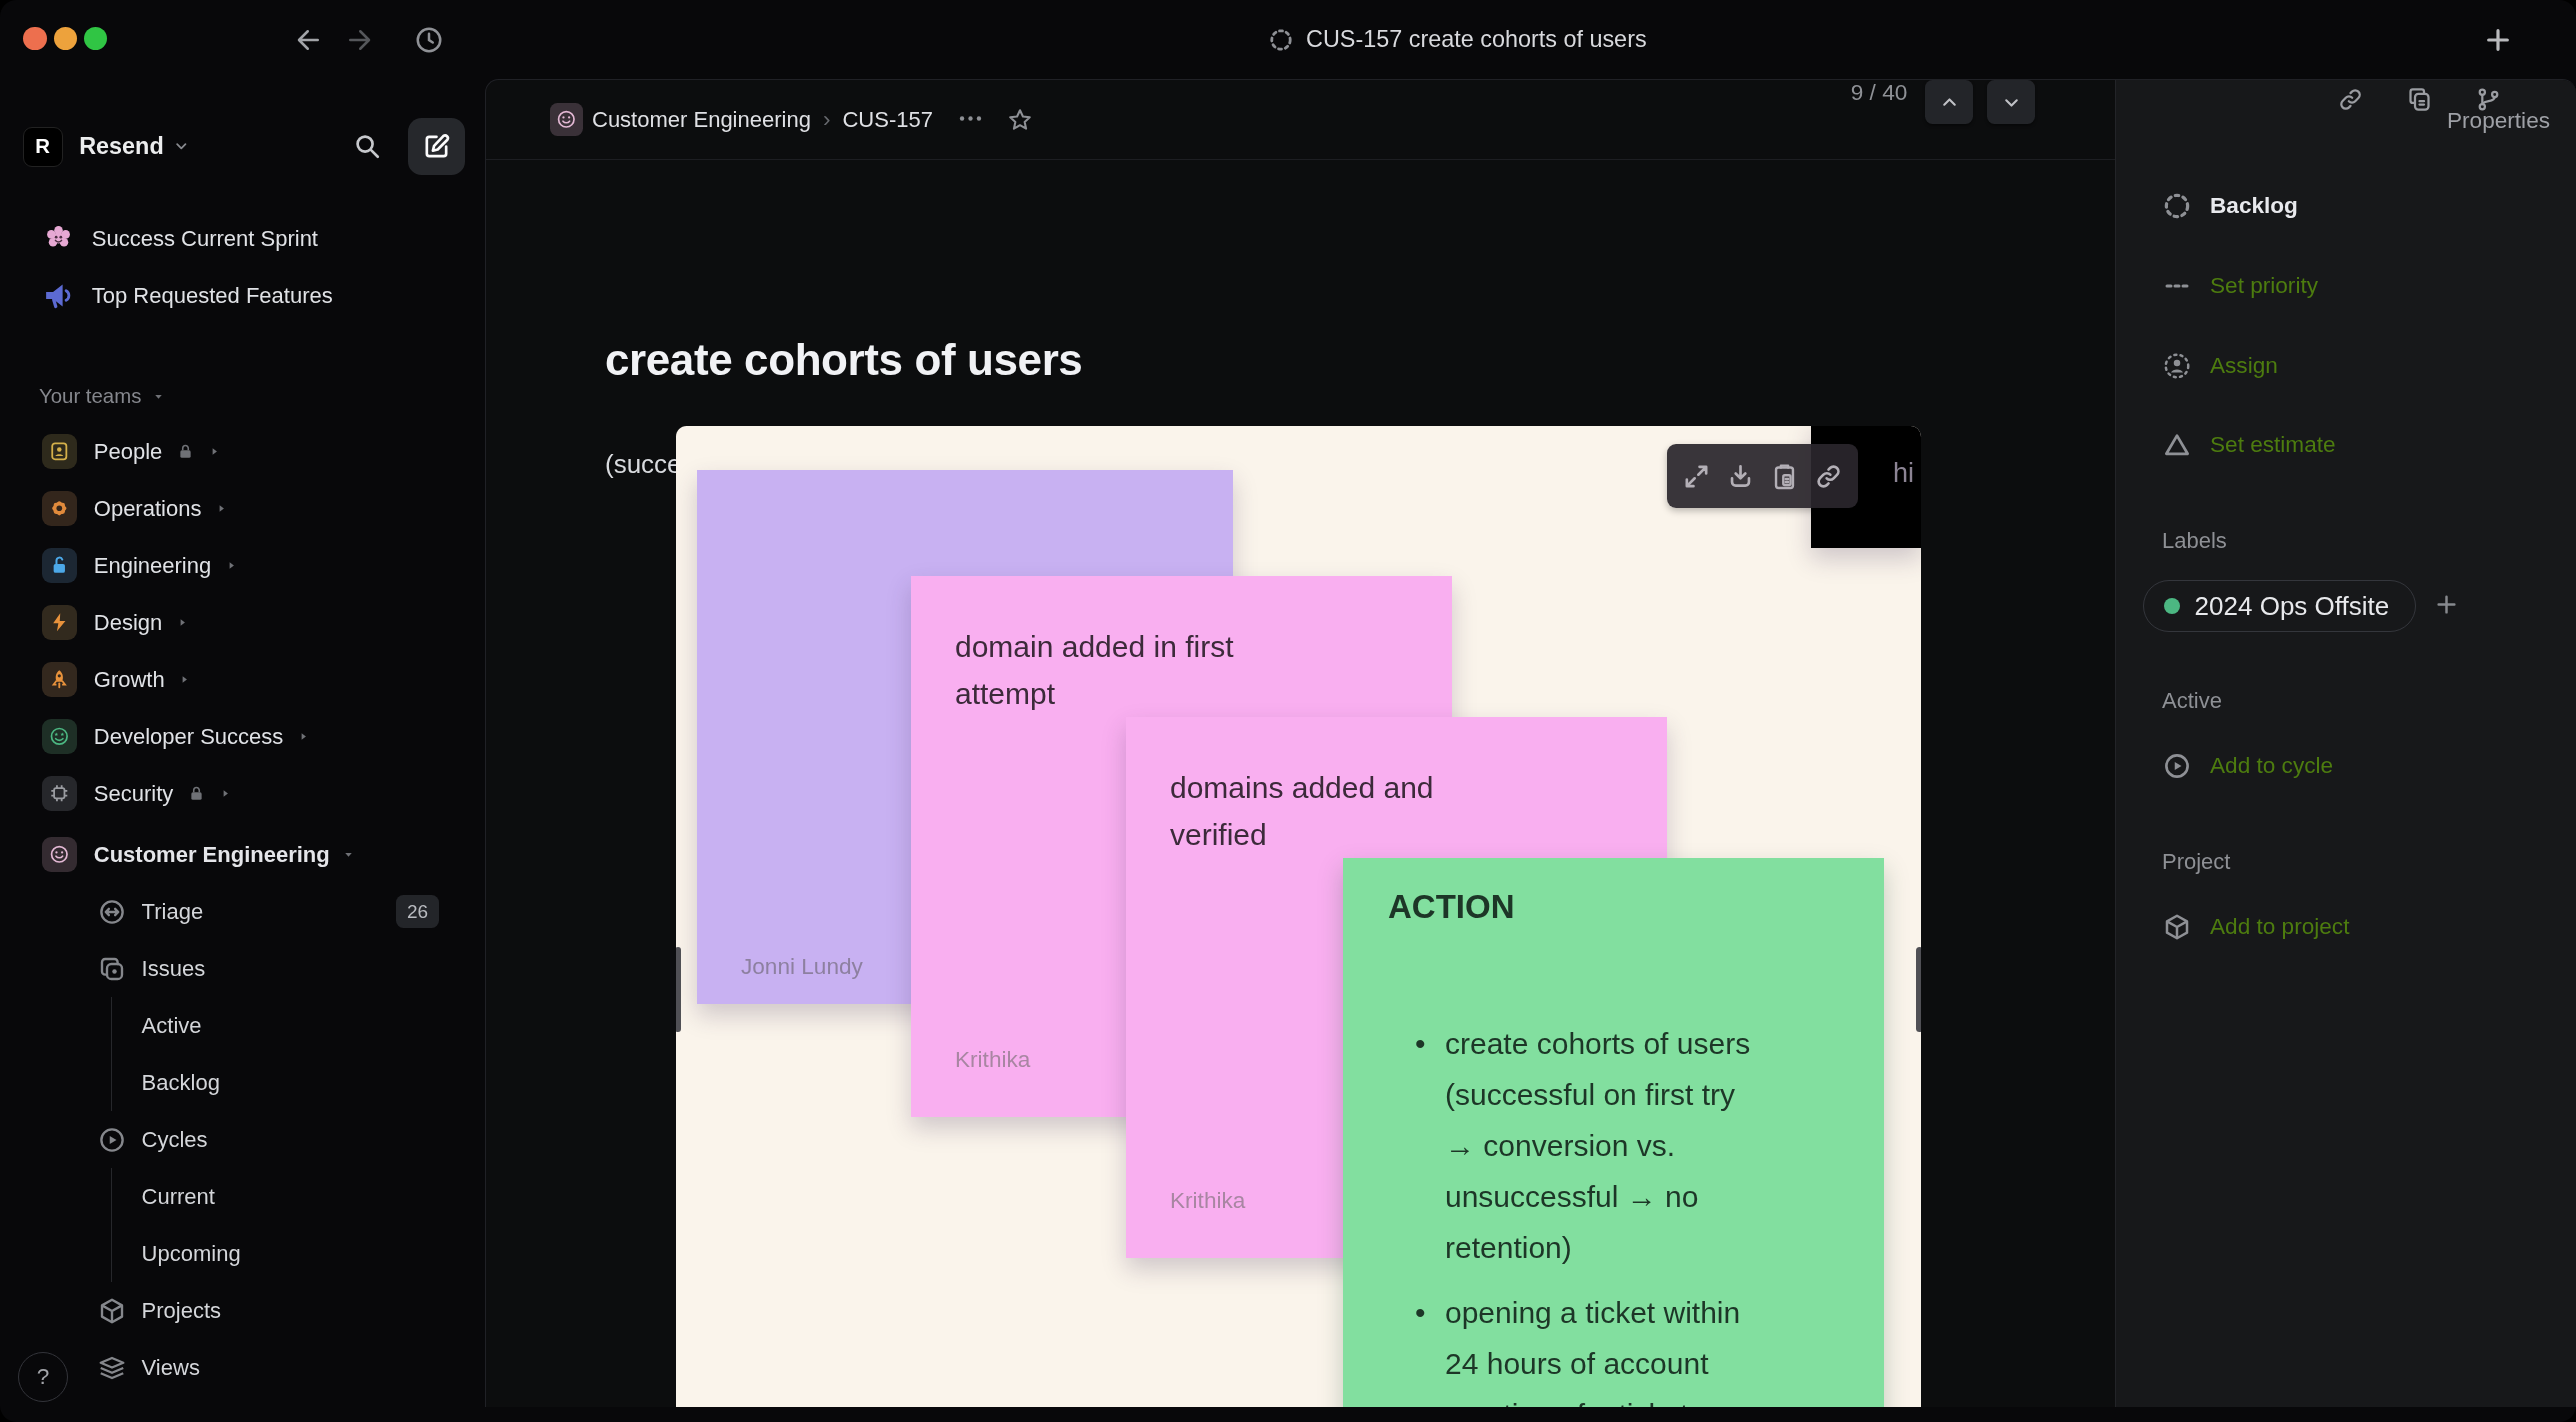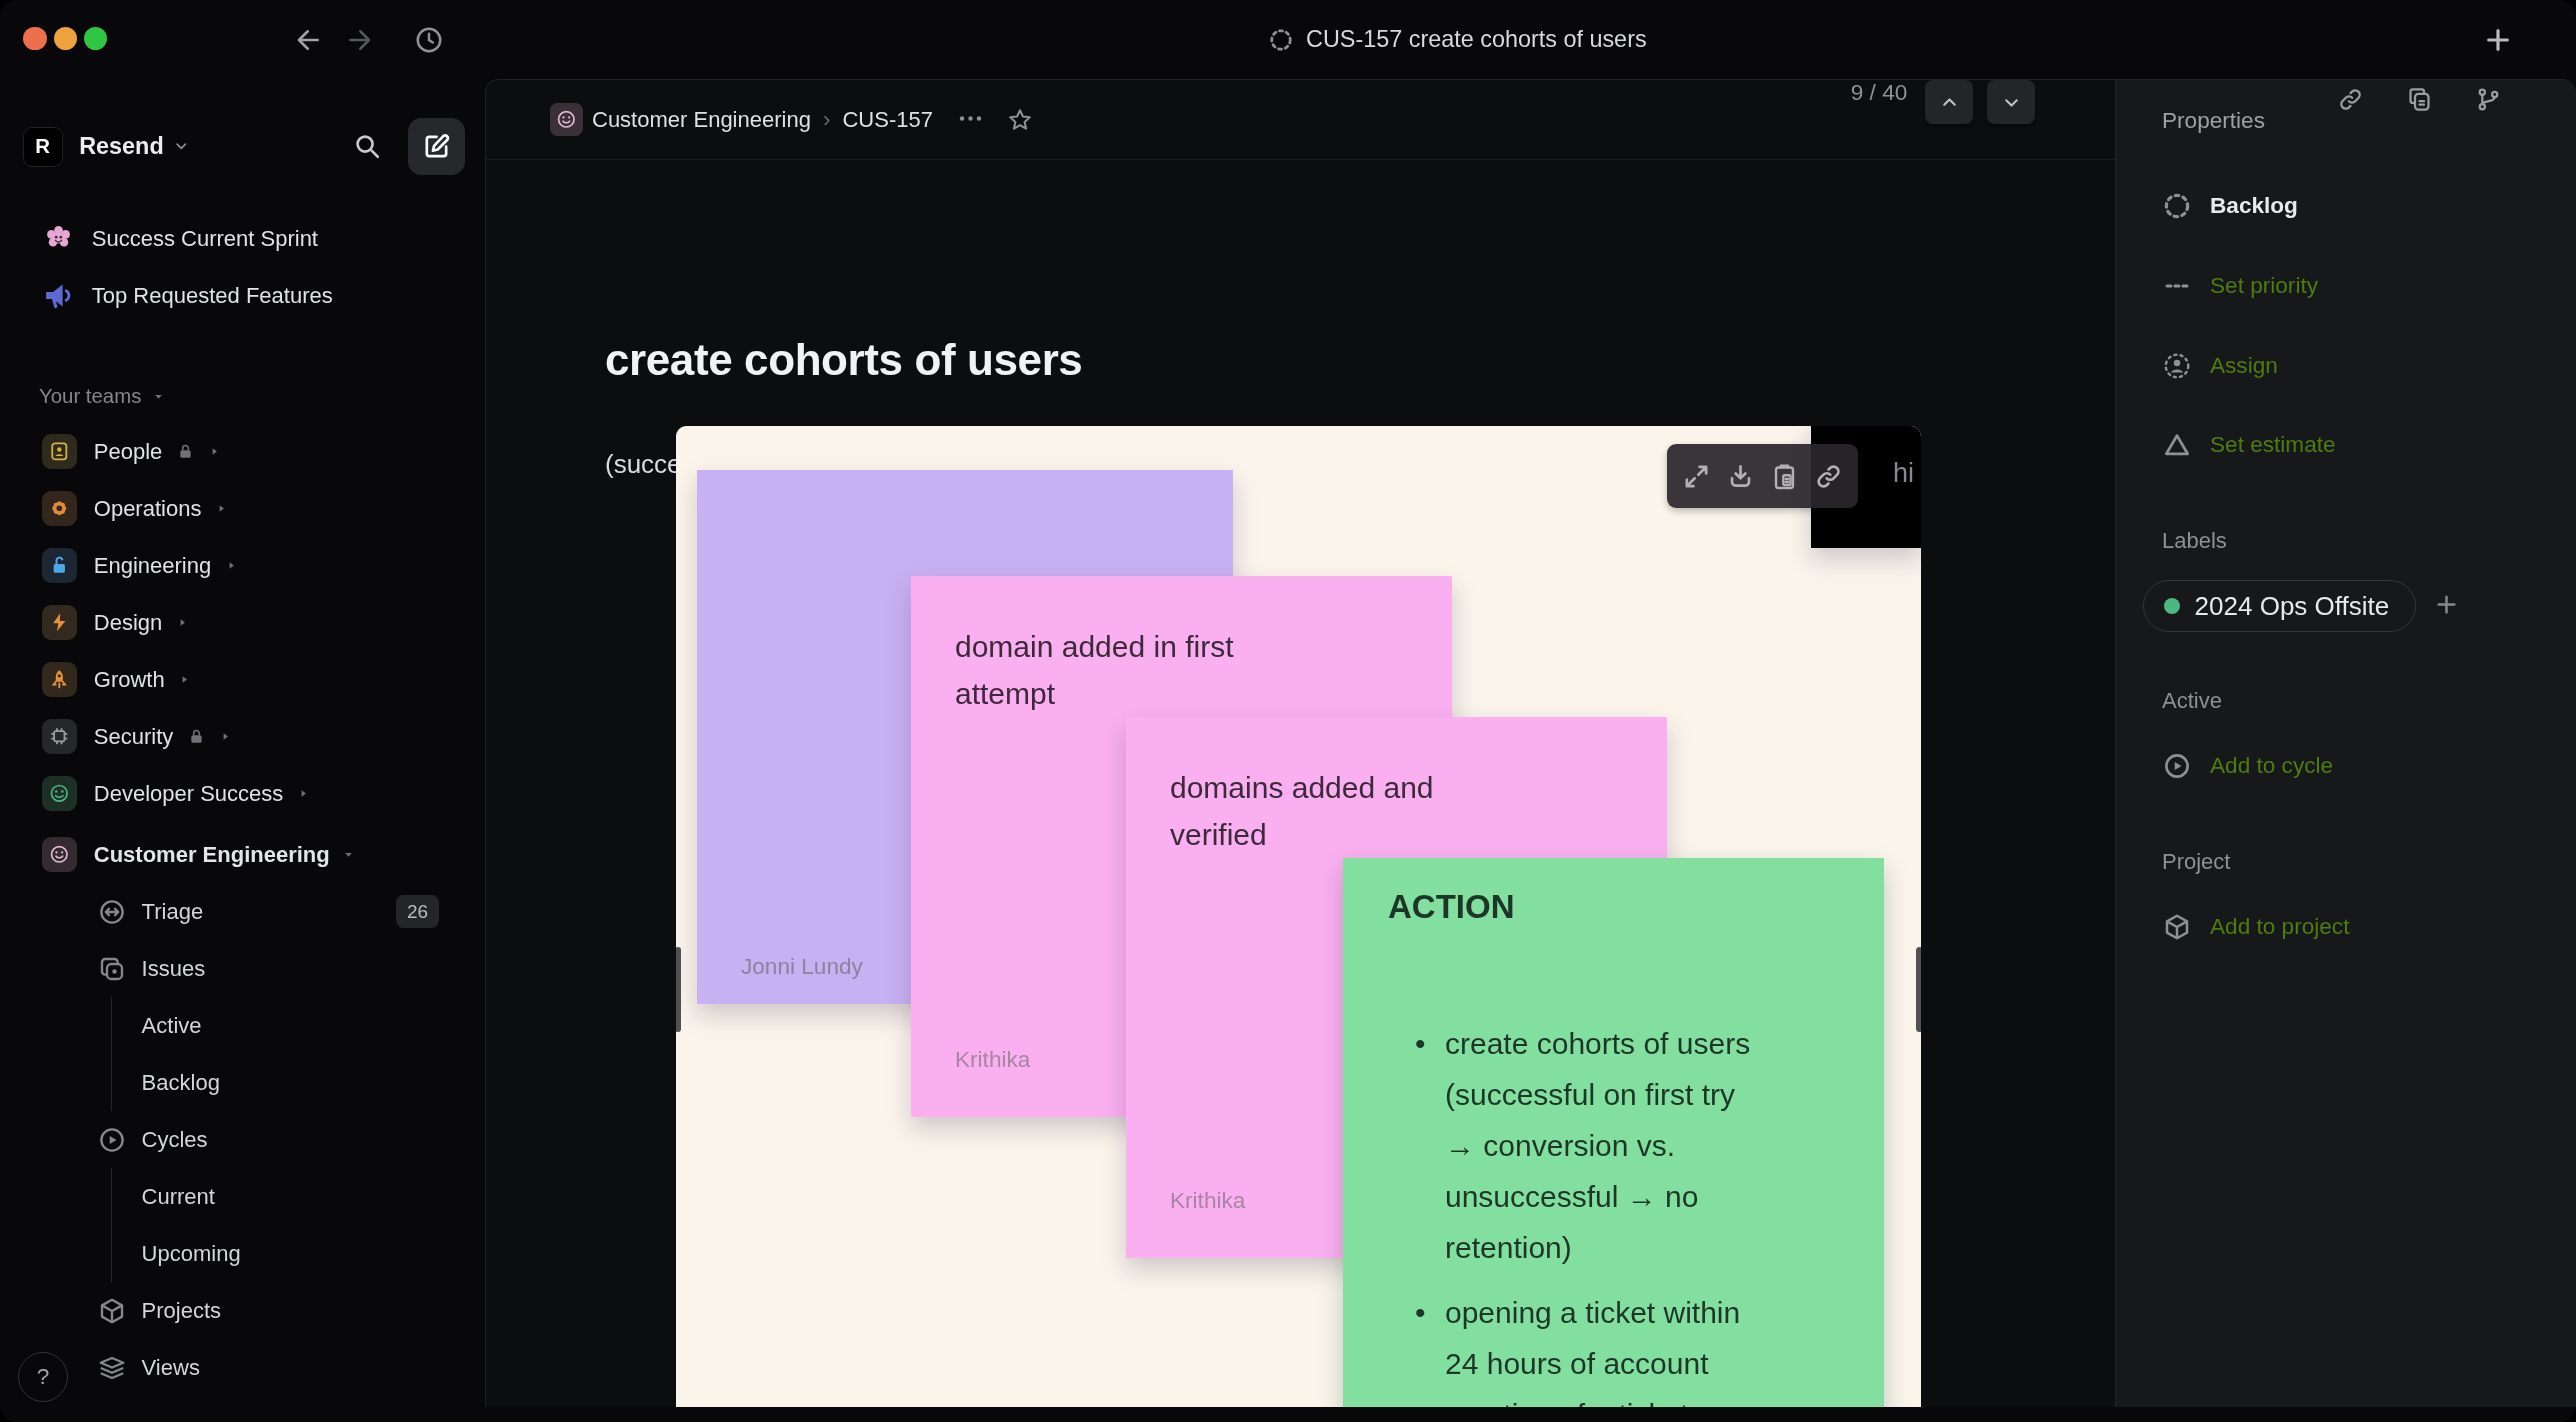--- a/index.html
+++ b/index.html
@@ -96,21 +96,21 @@
   .note-corner{left:1135px;top:-6px;width:110px;height:128px;background:#000000;}
   .note-corner .frag{position:absolute;left:82px;top:38px;font-size:27px;color:#8c8494;}
   .board-toolbar{position:absolute;left:991px;top:18px;width:176px;height:64px;border-radius:9px;background:rgba(42,38,44,.93);display:flex;align-items:center;justify-content:space-around;padding:0 7.5px;box-shadow:0 3px 7.5px rgba(0,0,0,.25);}
   .board-toolbar svg{width:29px;height:29px;color:#b3afb6;}
   .drag-handle{position:absolute;width:6.8px;height:85px;border-radius:3.8px;background:#505055;top:521px;}
   .drag-handle.left{left:-1.5px;}
   .drag-handle.right{right:-1.5px;}
 
   
   .props{position:absolute;left:1629px;top:0;right:0;height:100%;background:#17181a;border-left:1.5px solid #232428;}
-  .props-header{position:absolute;left:46px;top:21px;right:16px;height:39px;display:flex;align-items:center;}
+  .props-header{position:absolute;left:46px;top:21px;right:26px;height:39px;display:flex;align-items:center;justify-content:flex-end;}
   .props-header .ptitle{font-size:22.6px;color:#9ea0a6;font-weight:500;}
   .props-hicons{position:absolute;left:221px;top:6px;display:flex;gap:42px;color:#9b9da2;}
   .props-hicons svg{width:27px;height:27px;}
   .prow{position:absolute;left:46px;display:flex;align-items:center;height:57px;}
   .prow .pico{width:30px;height:30px;margin-right:18px;color:#8e9095;flex:0 0 auto;}
   .prow .plbl{font-size:22.6px;color:#4d7c0f;font-weight:500;}
   .prow.status .plbl{color:#e8e9ed;font-weight:600;}
   .psection{position:absolute;left:46px;font-size:22px;color:#8e9095;font-weight:500;}
   .pill{position:absolute;left:27px;height:50px;border:1.5px solid #34363c;border-radius:26px;display:flex;align-items:center;padding:0 26px 0 19.6px;}
   .pill .dot{width:16px;height:16px;border-radius:50%;margin-right:15px;}
@@ -269,46 +269,46 @@
               <path d="M12 16.5v4" stroke="currentColor" stroke-width="2" stroke-linecap="round"></path>
             </svg>
           </span>
     <span class="lbl">Growth</span>
 
     <span class="chevico"><svg viewBox="0 0 24 24" fill="currentColor">
               <polygon points="8.5,6 16.5,12 8.5,18"></polygon>
             </svg></span>
         </div>
         <div class="srow">
-          <span class="team-ico" style="background:#26272b;color:#9a9ca1">
-            <svg viewBox="0 0 24 24" fill="none" stroke="currentColor" stroke-width="1.9">
-              <rect x="6.5" y="6.5" width="11" height="11" rx="2"></rect>
-              <path d="M9.5 6.5v-3M14.5 6.5v-3M9.5 20.5v-3M14.5 20.5v-3M6.5 9.5h-3M6.5 14.5h-3M20.5 9.5h-3M20.5 14.5h-3"></path>
-            </svg>
-          </span>
-    <span class="lbl">Security</span>
-    <span class="lockico"><svg viewBox="0 0 24 24" fill="currentColor">
-              <rect x="5.5" y="10.5" width="13" height="9.5" rx="2"></rect>
-              <path d="M8.5 10.5V8a3.5 3.5 0 0 1 7 0v2.5" fill="none" stroke="currentColor" stroke-width="2"></path>
-            </svg></span>
-    <span class="chevico"><svg viewBox="0 0 24 24" fill="currentColor">
-              <polygon points="8.5,6 16.5,12 8.5,18"></polygon>
-            </svg></span>
-        </div>
-        <div class="srow">
           <span class="team-ico" style="background:#1e2f26;color:#4cb782">
             <svg viewBox="0 0 24 24" fill="none" stroke="currentColor" stroke-width="1.8">
               <circle cx="12" cy="12" r="8.3"></circle>
               <path d="M8.2 14.6c2 2.2 5.6 2.2 7.6 0" stroke-linecap="round"></path>
               <path d="M8.8 8l.6 1.2 1.3.2-.95.9.2 1.3-1.15-.6-1.15.6.2-1.3-.95-.9 1.3-.2Z" fill="currentColor" stroke="none"></path>
               <path d="M15.2 8l.6 1.2 1.3.2-.95.9.2 1.3-1.15-.6-1.15.6.2-1.3-.95-.9 1.3-.2Z" fill="currentColor" stroke="none"></path>
             </svg>
           </span>
     <span class="lbl">Developer Success</span>
 
+    <span class="chevico"><svg viewBox="0 0 24 24" fill="currentColor">
+              <polygon points="8.5,6 16.5,12 8.5,18"></polygon>
+            </svg></span>
+        </div>
+        <div class="srow">
+          <span class="team-ico" style="background:#26272b;color:#9a9ca1">
+            <svg viewBox="0 0 24 24" fill="none" stroke="currentColor" stroke-width="1.9">
+              <rect x="6.5" y="6.5" width="11" height="11" rx="2"></rect>
+              <path d="M9.5 6.5v-3M14.5 6.5v-3M9.5 20.5v-3M14.5 20.5v-3M6.5 9.5h-3M6.5 14.5h-3M20.5 9.5h-3M20.5 14.5h-3"></path>
+            </svg>
+          </span>
+    <span class="lbl">Security</span>
+    <span class="lockico"><svg viewBox="0 0 24 24" fill="currentColor">
+              <rect x="5.5" y="10.5" width="13" height="9.5" rx="2"></rect>
+              <path d="M8.5 10.5V8a3.5 3.5 0 0 1 7 0v2.5" fill="none" stroke="currentColor" stroke-width="2"></path>
+            </svg></span>
     <span class="chevico"><svg viewBox="0 0 24 24" fill="currentColor">
               <polygon points="8.5,6 16.5,12 8.5,18"></polygon>
             </svg></span>
         </div>
       </div>
 
     <div class="ce-list" id="ce-list">
         <div class="srow ce-row" style="margin-top: -57px;">
           <span class="team-ico" style="background:#342b31;color:#e3b8d4">
             <svg viewBox="0 0 24 24" fill="none" stroke="currentColor" stroke-width="1.8">

